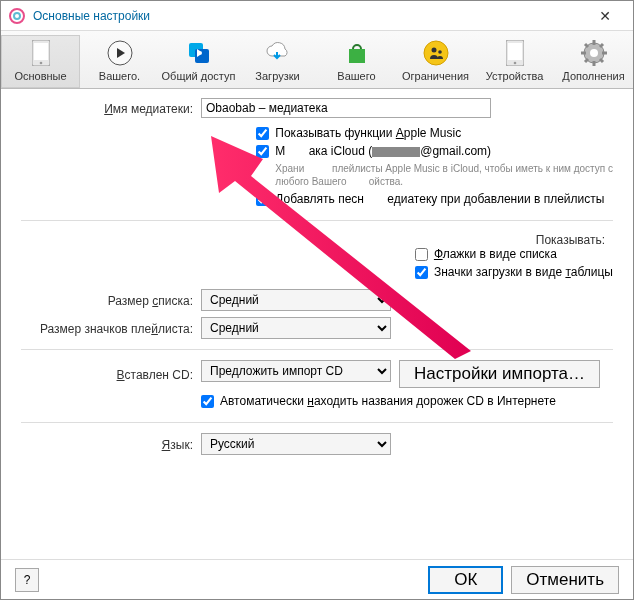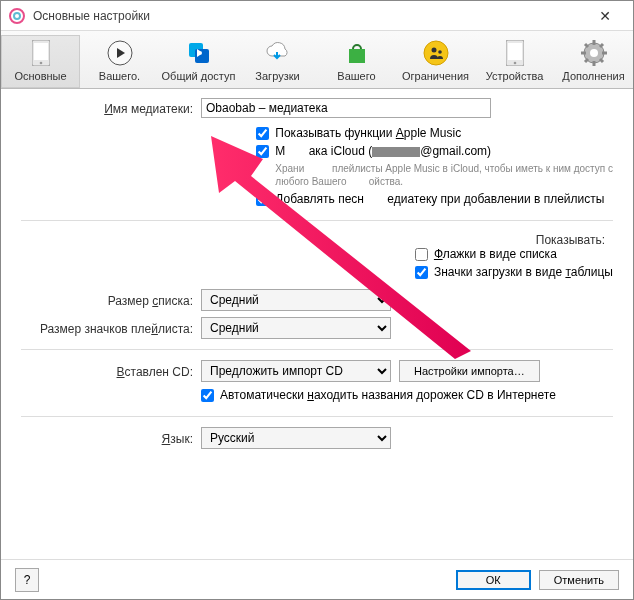--- a/index.html
+++ b/index.html
@@ -27,21 +27,21 @@
   margin-right: 8px;
   position: relative;
 }
 .titlebar-icon::after {
   content: "";
   position: absolute;
   inset: 2px;
   border: 2px solid #5fbcd3;
   border-radius: 50%;
 }
-.titlebar-title { flex: 1; color: #404040; }
+.titlebar-title { flex: 1; color: #0369a1; }
 .titlebar-close {
   width: 40px; height: 30px;
   display: flex; align-items: center; justify-content: center;
   color: #333; font-size: 14px;
 }
 .toolbar {
   display: flex;
   background: linear-gradient(#fafafa, #efefef);
   border-bottom: 1px solid #bbb;
   padding: 4px 0 0;
@@ -106,21 +106,21 @@
   margin-bottom: 4px;
   line-height: 1.3;
 }
 hr.sep {
   border: none;
   border-top: 1px solid #ddd;
   margin: 10px 0;
 }
 .btn {
   font-family: inherit;
-  font-size: 11px;
+  font-size: 17px;
   padding: 3px 14px;
   border: 1px solid #a8a8a8;
   background: #f5f5f5;
   min-width: 75px;
 }
 .btn.default {
   border-color: #0078d7;
   box-shadow: 0 0 0 1px #0078d7 inset;
 }
 .redacted {

